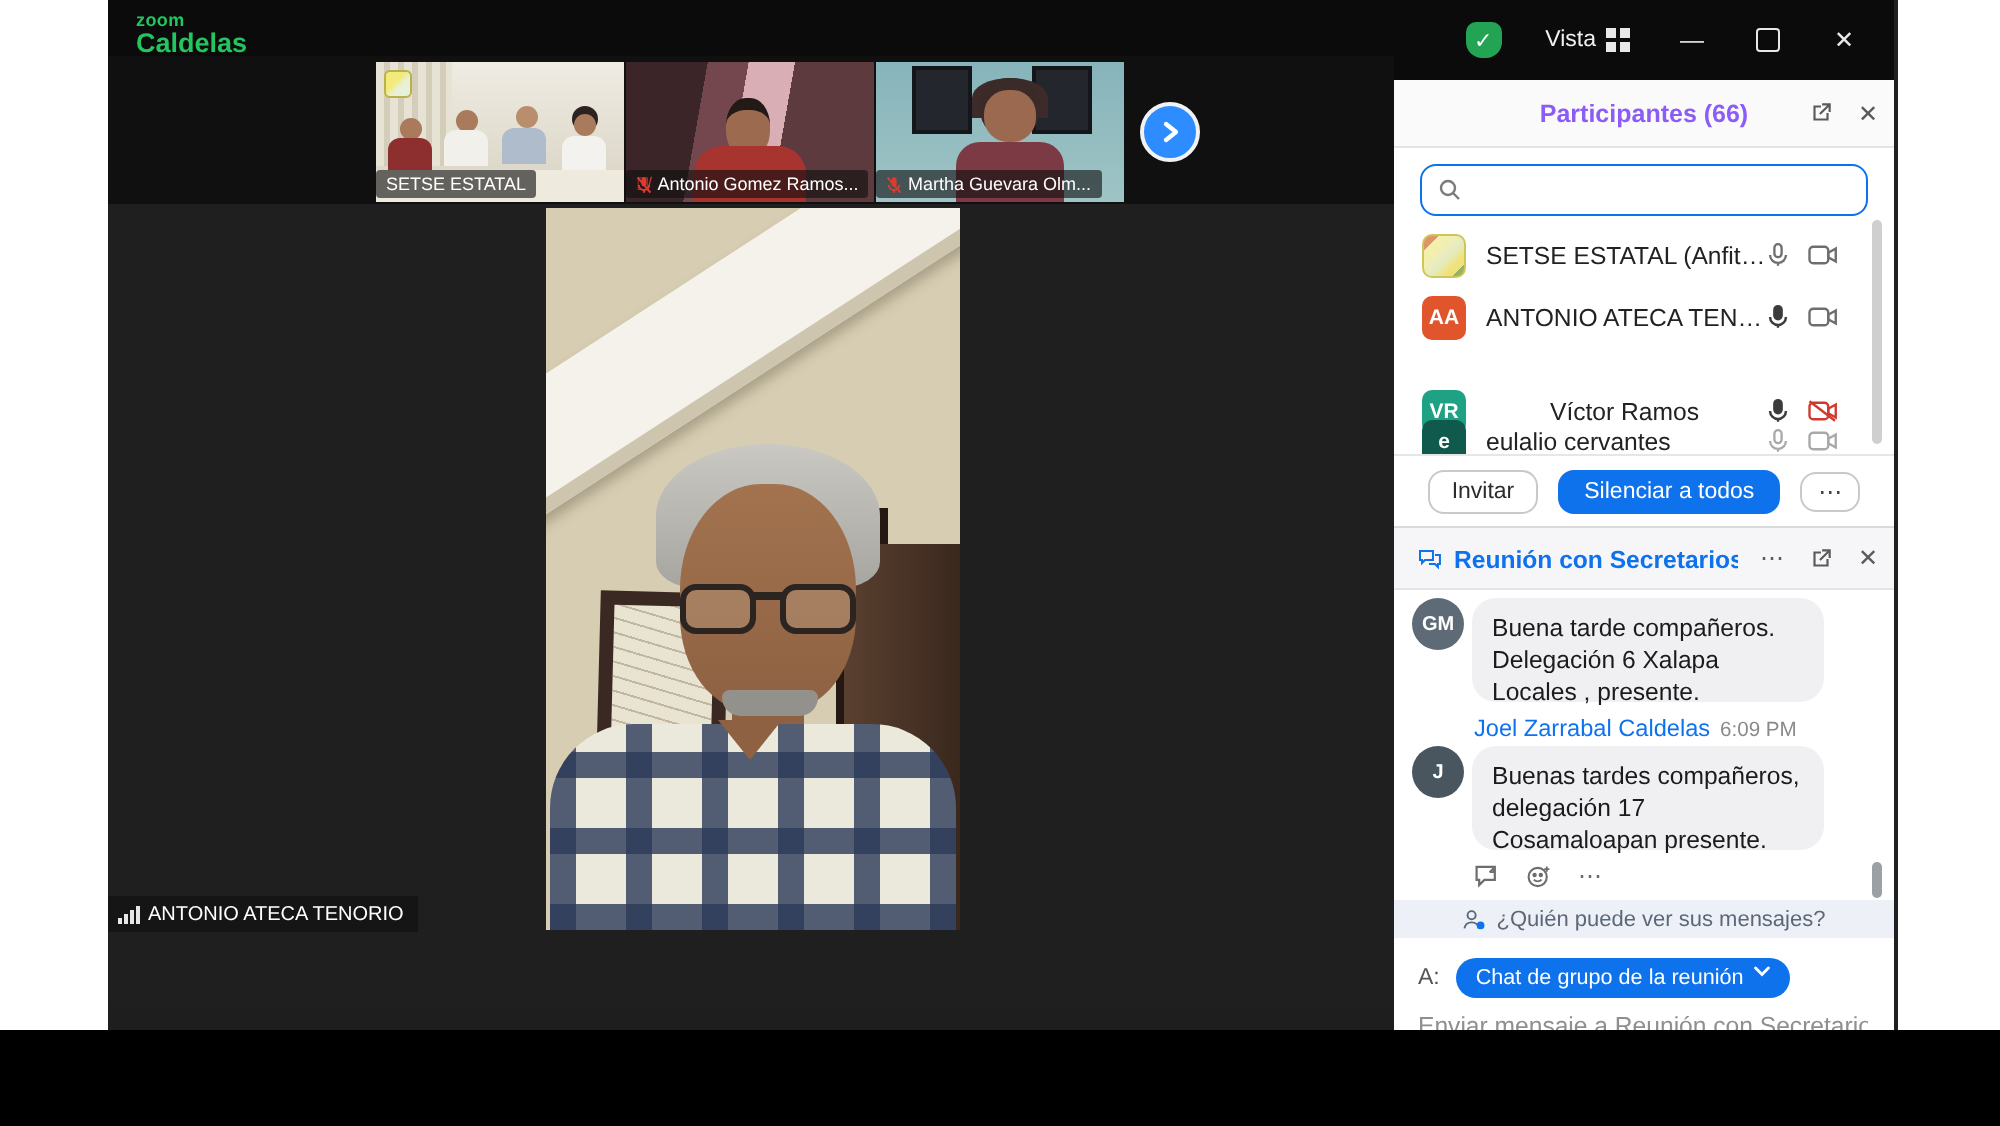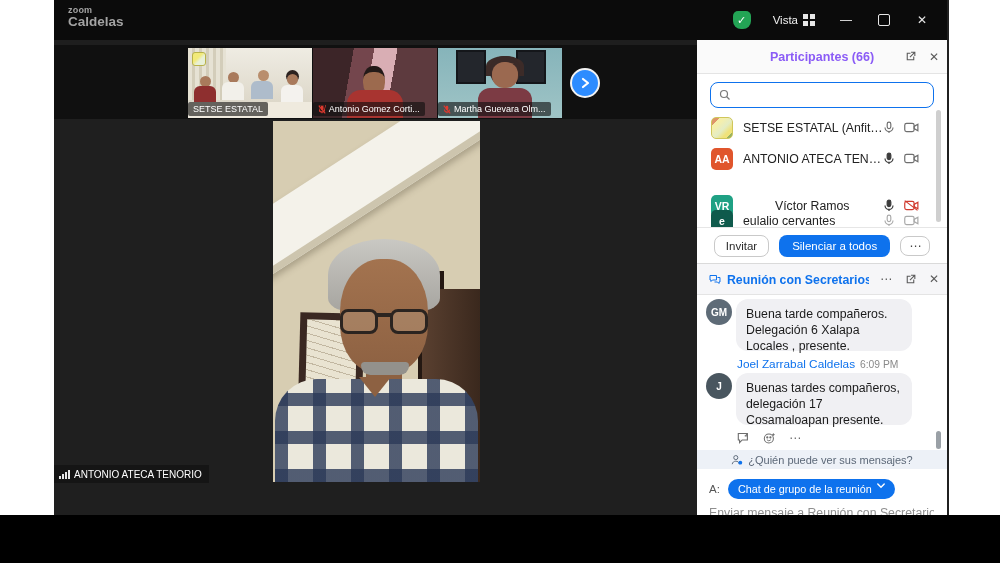--- a/index.html
+++ b/index.html
@@ -2,30 +2,30 @@
 <html><head>
 <meta charset="utf-8">
 <style>
   html,body{margin:0;padding:0;background:#ffffff;width:1000px;height:563px;overflow:hidden;
     font-family:"Liberation Sans","DejaVu Sans",sans-serif;-webkit-font-smoothing:antialiased;}
   .abs{position:absolute;}
   
   #app-window{left:54px;top:0;width:893px;height:515px;background:#1e1e1e;border-right:2px solid #202020;}
   
   #titlebar{left:0;top:0;width:100%;height:40px;background:#0b0b0b;}
-  .brand{left:14px;top:6px;color:#a3a3a3;line-height:1.05;}
+  .brand{left:14px;top:6px;color:#22c55e;line-height:1.05;}
   .brand .b1{font-size:9px;font-weight:700;letter-spacing:.2px;}
   .brand .b2{font-size:13.5px;font-weight:700;}
   .tb-right{right:8px;top:0;height:40px;display:flex;align-items:center;gap:4px;}
   .tb-btn{width:34px;height:40px;display:flex;align-items:center;justify-content:center;color:#e8e8e8;font-size:12px;cursor:default;}
   .shield{width:18px;height:18px;background:#23a455;border-radius:5px 5px 8px 8px;display:flex;align-items:center;justify-content:center;color:#fff;font-size:11px;font-weight:700;}
   .vista{display:flex;align-items:center;gap:5px;color:#f0f0f0;font-size:11.5px;padding:0 10px;}
   .max-glyph{width:10px;height:10px;border:1.4px solid #e8e8e8;border-radius:2px;display:inline-block;}
   
-  #stage{left:0;top:45px;width:643px;height:475px;background:#1f1f1f;overflow:hidden;}
+  #stage{left:0;top:28px;width:643px;height:475px;background:#1f1f1f;overflow:hidden;}
   #strip{left:0;top:0;width:100%;height:74px;background:#101010;}
   .thumb{top:3px;width:124px;height:70px;overflow:hidden;background:#222;}
   .thumb-label{position:absolute;left:0;bottom:2px;display:flex;align-items:center;gap:3px;
     background:rgba(15,15,15,.62);color:#fff;font-size:9px;padding:2px 5px;border-radius:2px;max-width:118px;white-space:nowrap;}
   .next-btn{left:516px;top:23px;width:30px;height:30px;border-radius:50%;background:#2d8cff;border:2.5px solid #f2f2f2;
     display:flex;align-items:center;justify-content:center;box-sizing:border-box;}
   
   .scene1{background:linear-gradient(#efece3,#d8d2c2);}
   .scene1 .blinds{position:absolute;left:0;top:0;width:38px;height:52px;
     background:repeating-linear-gradient(90deg,#e6e2d4 0 4px,#d3cdba 4px 7px);}
@@ -177,21 +177,21 @@
         <div class="shirt"></div>
         <div class="thumb-label">
           <span class="mic-off-mini">🎙̸</span>
           <svg width="8" height="9" viewBox="0 0 12 14" style="margin-left:-10px;">
               <g stroke="#e03a2f" stroke-width="1.6" fill="none">
                 <rect x="4" y="1" width="4" height="7" rx="2" fill="#e03a2f" stroke="none"></rect>
                 <path d="M2 7a4 4 0 0 0 8 0M6 11v2"></path>
                 <path d="M1 1l10 12"></path>
               </g>
             </svg>
-          <span>Antonio Gomez Corti...</span>
+          <span>Antonio Gomez Ramos...</span>
         </div>
       </div>
 
       <div class="thumb abs scene3" style="left:384px;">
         <div class="frame" style="left:18px;top:2px;"></div>
         <div class="frame" style="left:78px;top:2px;"></div>
         <div class="hair"></div>
         <div class="head"></div>
         <div class="shirt"></div>
         <div class="thumb-label">

